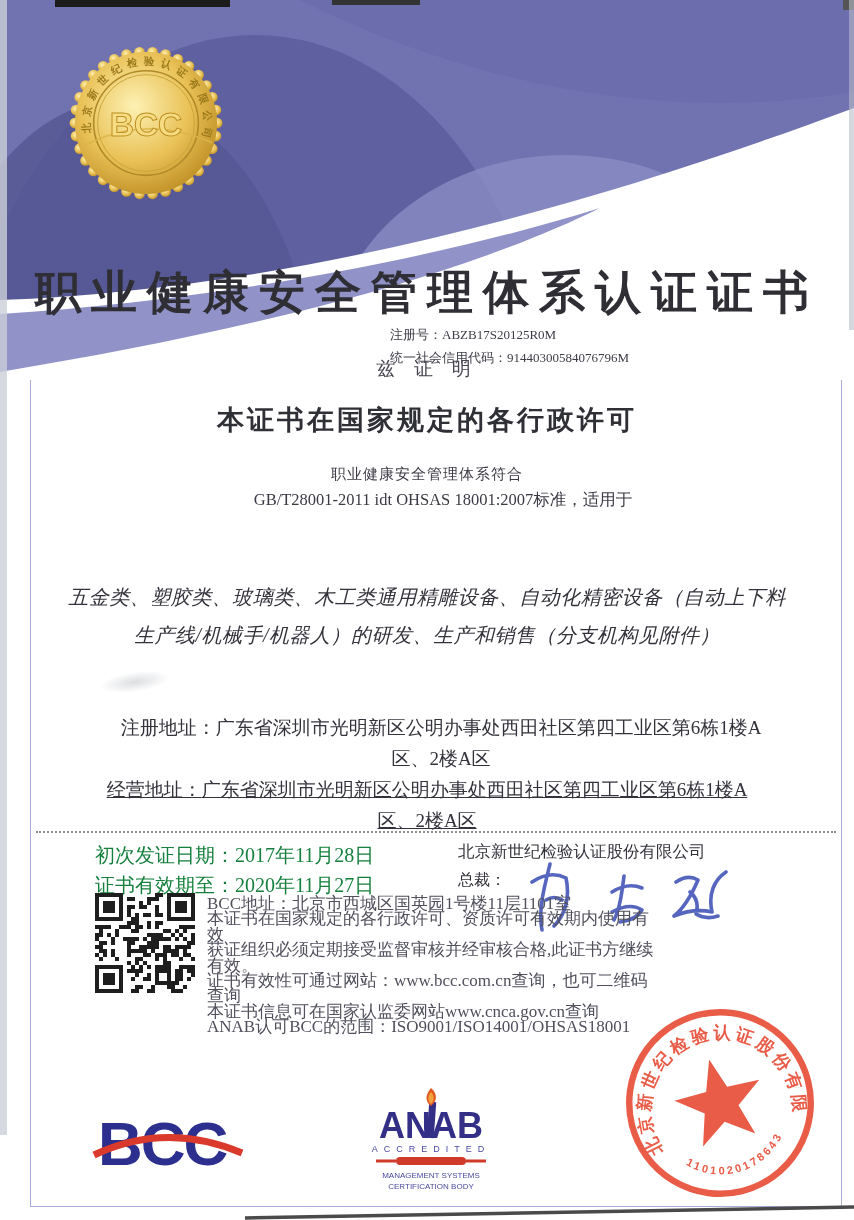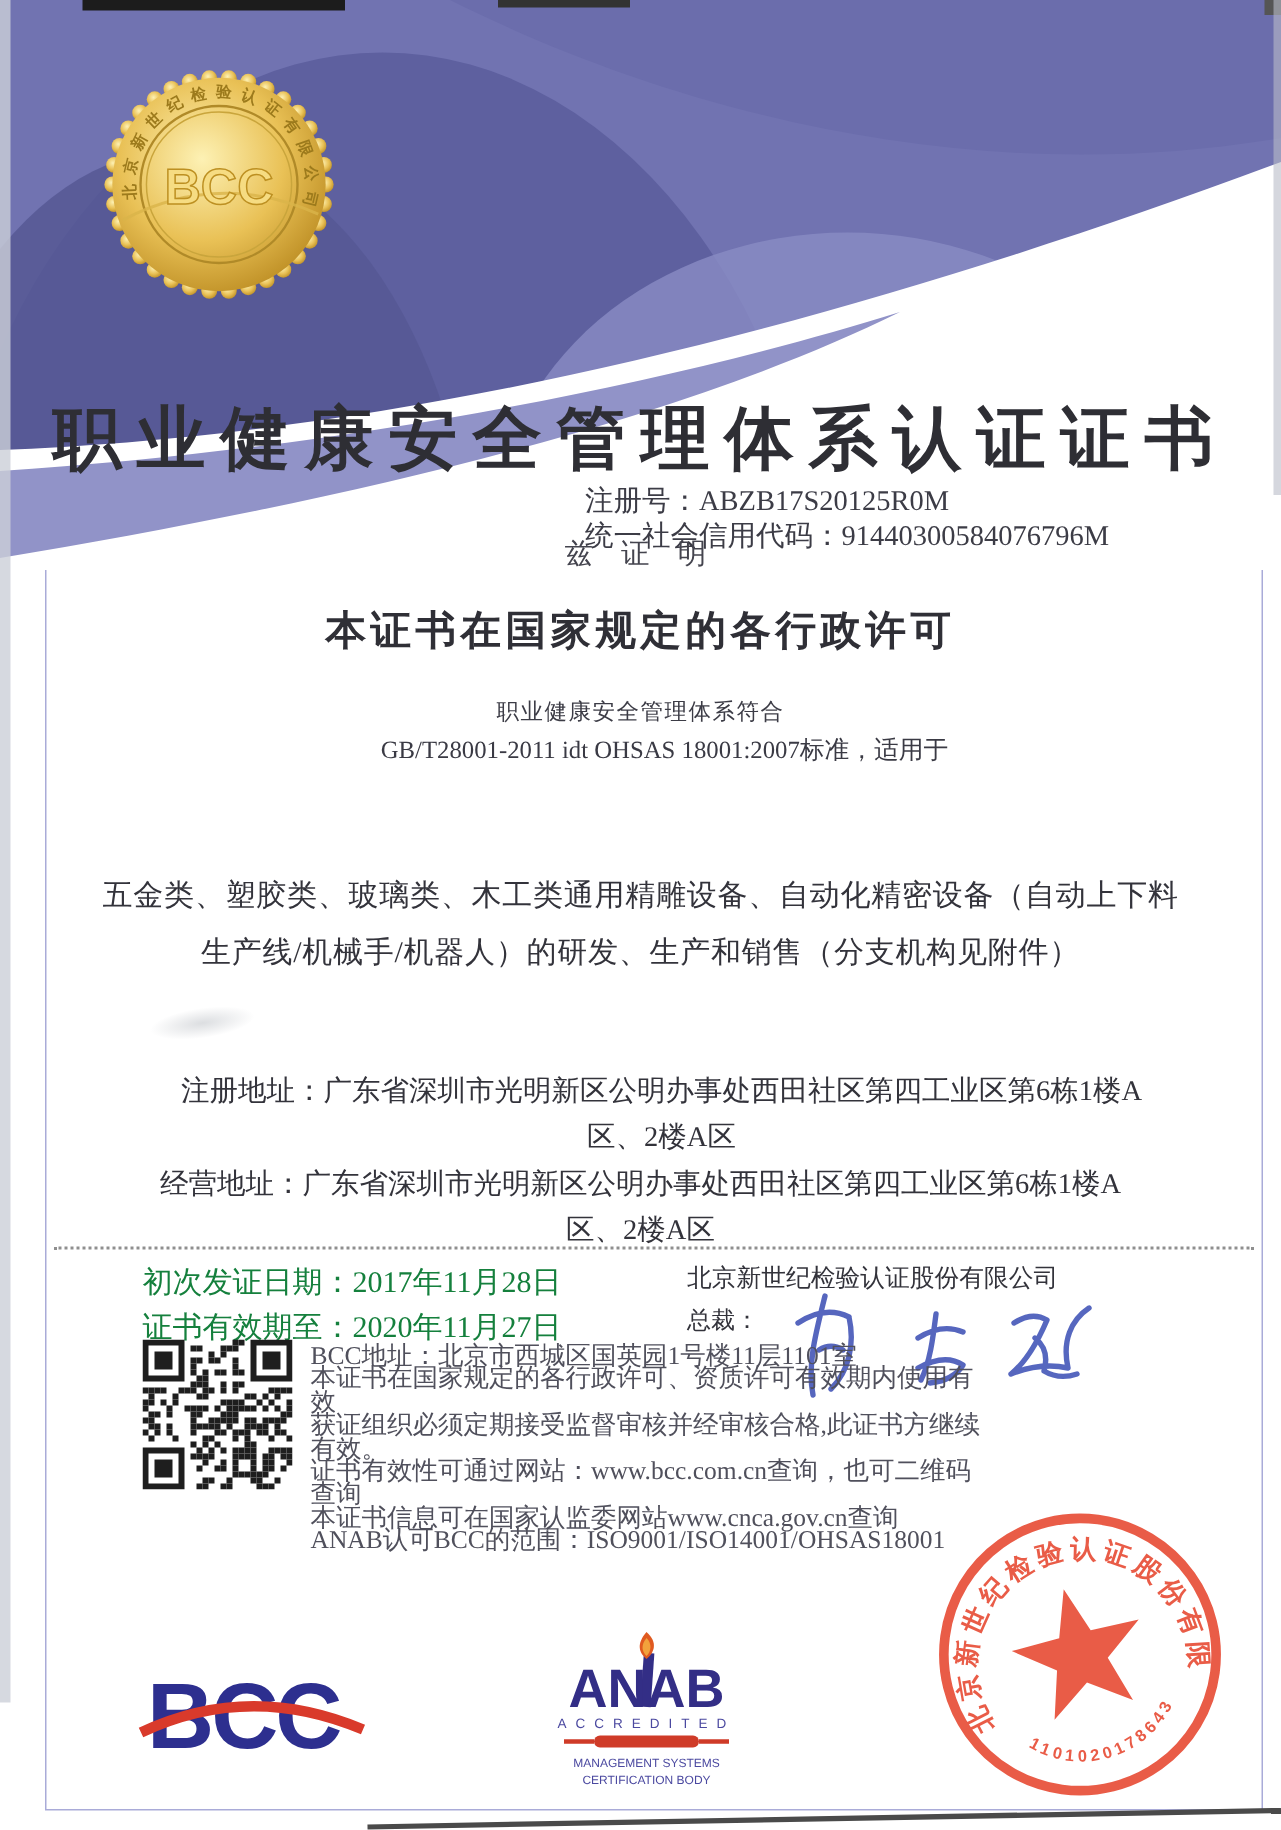--- a/index.html
+++ b/index.html
@@ -7,29 +7,29 @@
         font-family:"Liberation Serif","DejaVu Serif",serif;color:#35353d;}
   .abs{position:absolute;}
   .ctr{left:0;right:0;text-align:center;}
   
   #cert-border{left:30px;top:8px;width:810px;height:1197px;border:1px solid #a9abd8;}
   
   #header-svg{left:0;top:0;width:854px;height:380px;}
   #medal{left:68px;top:40px;width:158px;height:168px;}
   
   #title{top:262px;font-size:46px;font-weight:bold;letter-spacing:10px;color:#2e2e34;text-align:center;}
-  #regblock{left:390px;top:323px;font-size:19px;line-height:23px;color:#3c3c46;}
+  #regblock{left:390px;top:323px;font-size:13px;line-height:23px;color:#3c3c46;}
   #certify{top:356px;font-size:19px;letter-spacing:7px;color:#44444e;}
   #company{top:402px;font-size:27px;font-weight:bold;letter-spacing:3px;color:#2f2f36;}
   #sysline{top:465px;font-size:15px;color:#3c3c46;letter-spacing:1px;}
   #stdline{top:489px;font-size:16.5px;color:#3a3a44;margin-left:32px;}
-  #scope{top:578px;font-size:20px;line-height:38px;color:#33333b;letter-spacing:.5px;}
+  #scope{top:578px;font-size:20px;line-height:38px;color:#33333b;letter-spacing:.5px;font-style:italic;}
   .addr{font-size:19px;line-height:31px;color:#33333b;}
   #addr1{top:712px;margin-left:28px;}
-  #addr2{top:774px;}
+  #addr2{top:774px;text-decoration:underline;}
   #dotline{top:831px;left:36px;width:800px;border-top:2px dotted #8f8f8f;height:0;}
   #dates{left:95px;top:840px;font-size:20px;line-height:30px;color:#15803d;}
   #issuer{left:458px;top:841px;font-size:16.5px;color:#33333b;}
   #president{left:458px;top:870px;font-size:16px;color:#33333b;}
   #signature{left:520px;top:850px;width:230px;height:98px;}
   #qr{left:95px;top:893px;width:100px;height:100px;}
   #bccinfo{left:207px;top:896px;width:450px;font-size:17px;line-height:15.4px;color:#50505c;
            font-family:"Liberation Serif","DejaVu Serif",serif;}
   #bcc-logo{left:92px;top:1103px;width:155px;height:88px;}
   #anab-logo{left:352px;top:1086px;width:158px;height:116px;}

